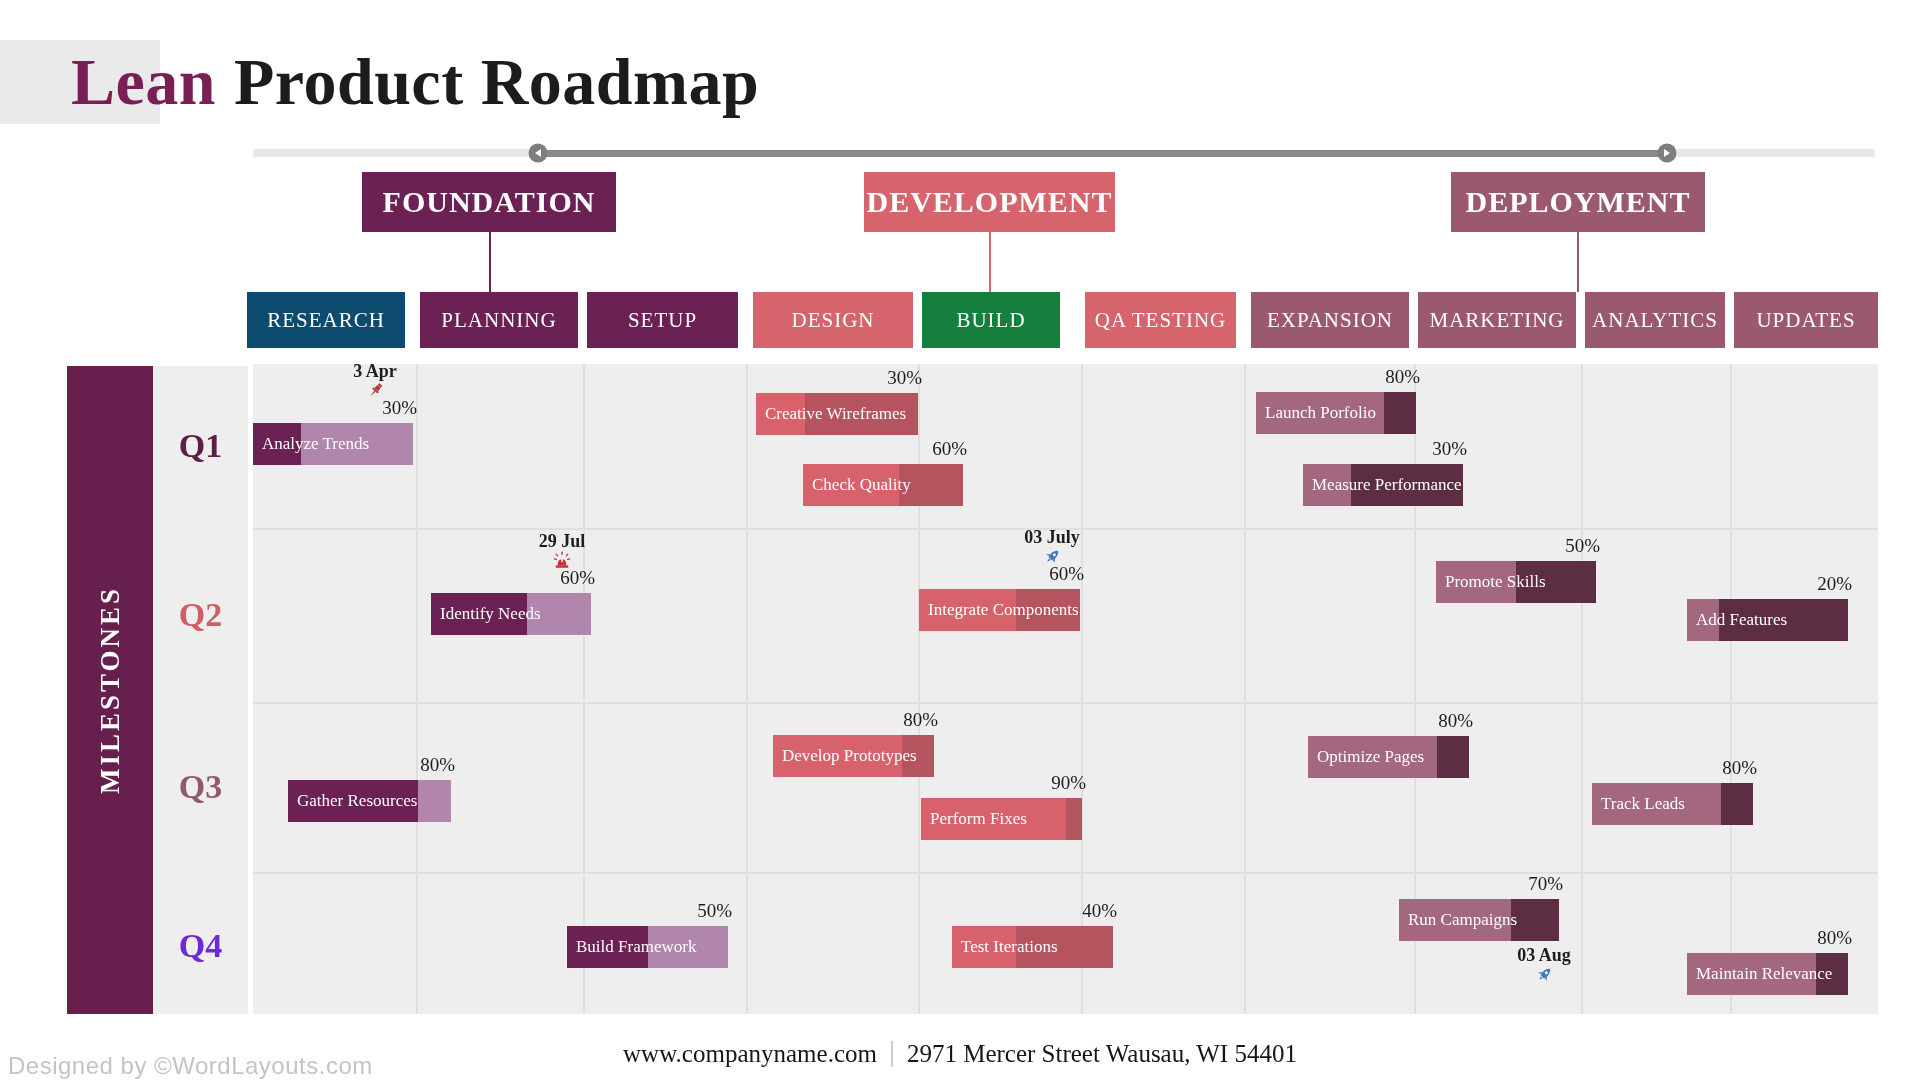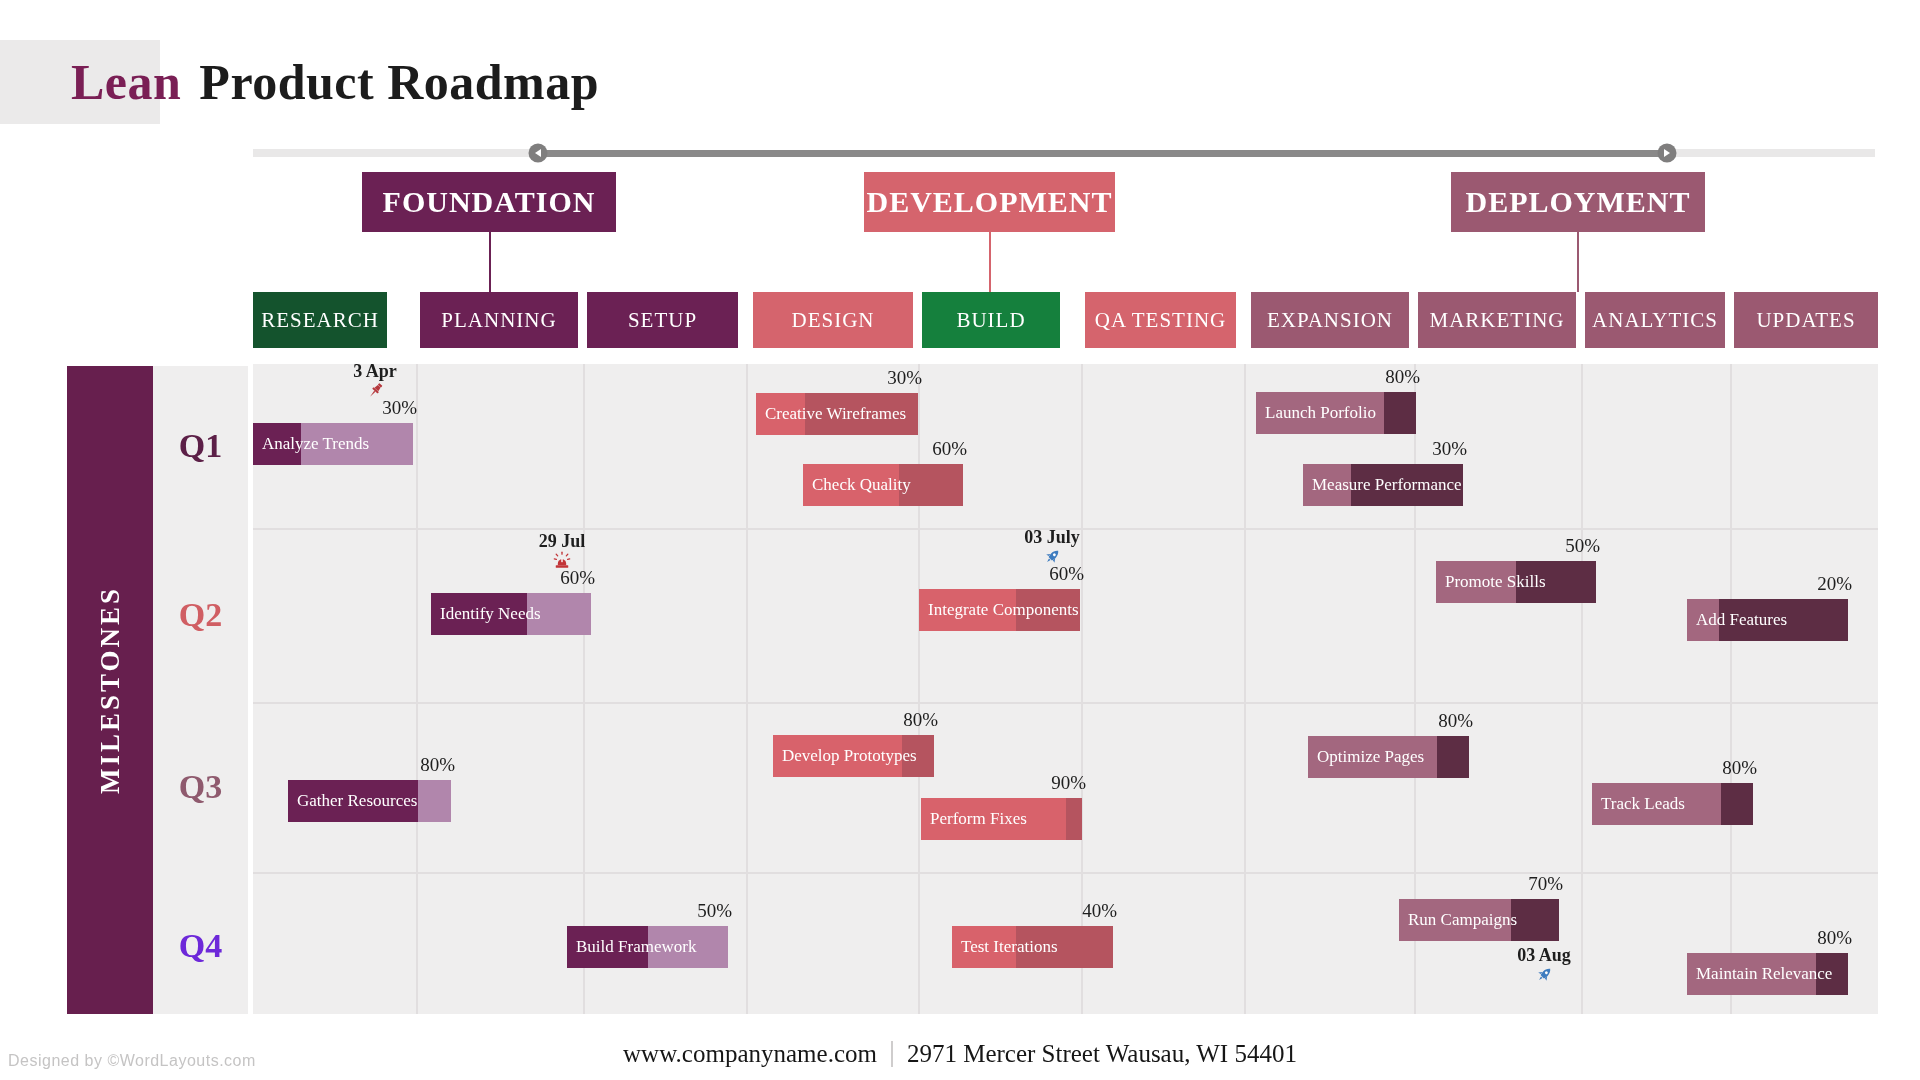--- a/index.html
+++ b/index.html
@@ -2,21 +2,21 @@
 <html><head>
 <meta charset="utf-8">
 <style>
   html,body{margin:0;padding:0;background:#fff;}
   .canvas{position:relative;width:1920px;height:1080px;background:#fff;overflow:hidden;
           font-family:"Liberation Serif","DejaVu Serif",serif;}
 
   
   .title-accent-box{position:absolute;left:0;top:40px;width:160px;height:84px;background:#EBEAEA;}
   .page-title{position:absolute;left:71px;top:40px;height:84px;display:flex;align-items:center;
-              font-size:50px;font-weight:700;color:#1c1c1c;letter-spacing:.5px;white-space:nowrap;}
+              font-size:66px;font-weight:700;color:#1c1c1c;letter-spacing:.5px;white-space:nowrap;}
   .page-title .accent{color:#7A1F55;margin-right:18px;}
 
   
   .tl-seg{position:absolute;top:149px;}
   .tl-light{height:8px;background:#E9E8E8;top:149px;}
   .tl-dark{height:7px;background:#8A8989;top:150px;}
   .tl-dot{position:absolute;top:142px;width:22px;height:22px;}
 
   
   .phase-box{position:absolute;top:172px;height:60px;display:flex;align-items:center;justify-content:center;
@@ -49,21 +49,21 @@
   
   .milestone{position:absolute;transform:translateX(-50%);text-align:center;width:90px;}
   .milestone .date{font-size:18px;font-weight:700;color:#1e1e1e;line-height:19px;}
   .milestone svg{display:block;margin:0 auto;}
 
   
   .footer{position:absolute;left:0;top:1040px;width:1920px;display:flex;align-items:center;
           justify-content:center;gap:14px;font-size:25px;color:#161616;}
   .footer .divider{width:2px;height:26px;background:#CFCDCD;}
   .credit{position:absolute;left:8px;top:1052px;font-family:"Liberation Sans","DejaVu Sans",sans-serif;
-          font-size:16px;color:#C5C4C4;letter-spacing:.5px;}
+          font-size:24px;color:#C5C4C4;letter-spacing:.5px;}
 </style>
 </head>
 <body>
 
 <div class="canvas">
 
   <div class="title-accent-box"></div>
   <h1 class="page-title" style="margin:0;">
     <span class="accent">Lean</span>
     <span>Product Roadmap</span>
@@ -83,21 +83,21 @@
       <svg width="22" height="22" viewBox="0 0 22 22">
           <circle cx="11" cy="11" r="9.5" fill="#7F7E7E"></circle>
           <path d="M8 7l6 4-6 4z" fill="#fff"></path>
         </svg>
     </div>
   </div>
 
   <div id="phase-tree">
       <div class="phase-box" style="left: 362px; width: 254px; background: rgb(107, 33, 84);">FOUNDATION</div>
       <div class="phase-conn" style="left: 489px; background: rgb(107, 33, 84);"></div>
-      <div class="sub-box" style="left: 253px; width: 134px; background: #14532d;">RESEARCH</div>
+      <div class="sub-box" style="left: 247px; width: 158px; background: #0c4a6e;">RESEARCH</div>
       <div class="sub-box" style="left: 420px; width: 158px; background: rgb(107, 33, 84);">PLANNING</div>
       <div class="sub-box" style="left: 587px; width: 151px; background: rgb(107, 33, 84);">SETUP</div>
       <div class="phase-box" style="left: 864px; width: 251px; background: rgb(213, 100, 109);">DEVELOPMENT</div>
       <div class="phase-conn" style="left: 989px; background: rgb(213, 100, 109);"></div>
       <div class="sub-box" style="left: 753px; width: 160px; background: rgb(213, 100, 109);">DESIGN</div>
       <div class="sub-box" style="left: 922px; width: 138px; background: #15803d;">BUILD</div>
       <div class="sub-box" style="left: 1085px; width: 151px; background: rgb(213, 100, 109);">QA TESTING</div>
       <div class="phase-box" style="left: 1451px; width: 254px; background: rgb(155, 89, 113);">DEPLOYMENT</div>
       <div class="phase-conn" style="left: 1577px; background: rgb(155, 89, 113);"></div>
       <div class="sub-box" style="left: 1251px; width: 158px; background: rgb(155, 89, 113);">EXPANSION</div>

